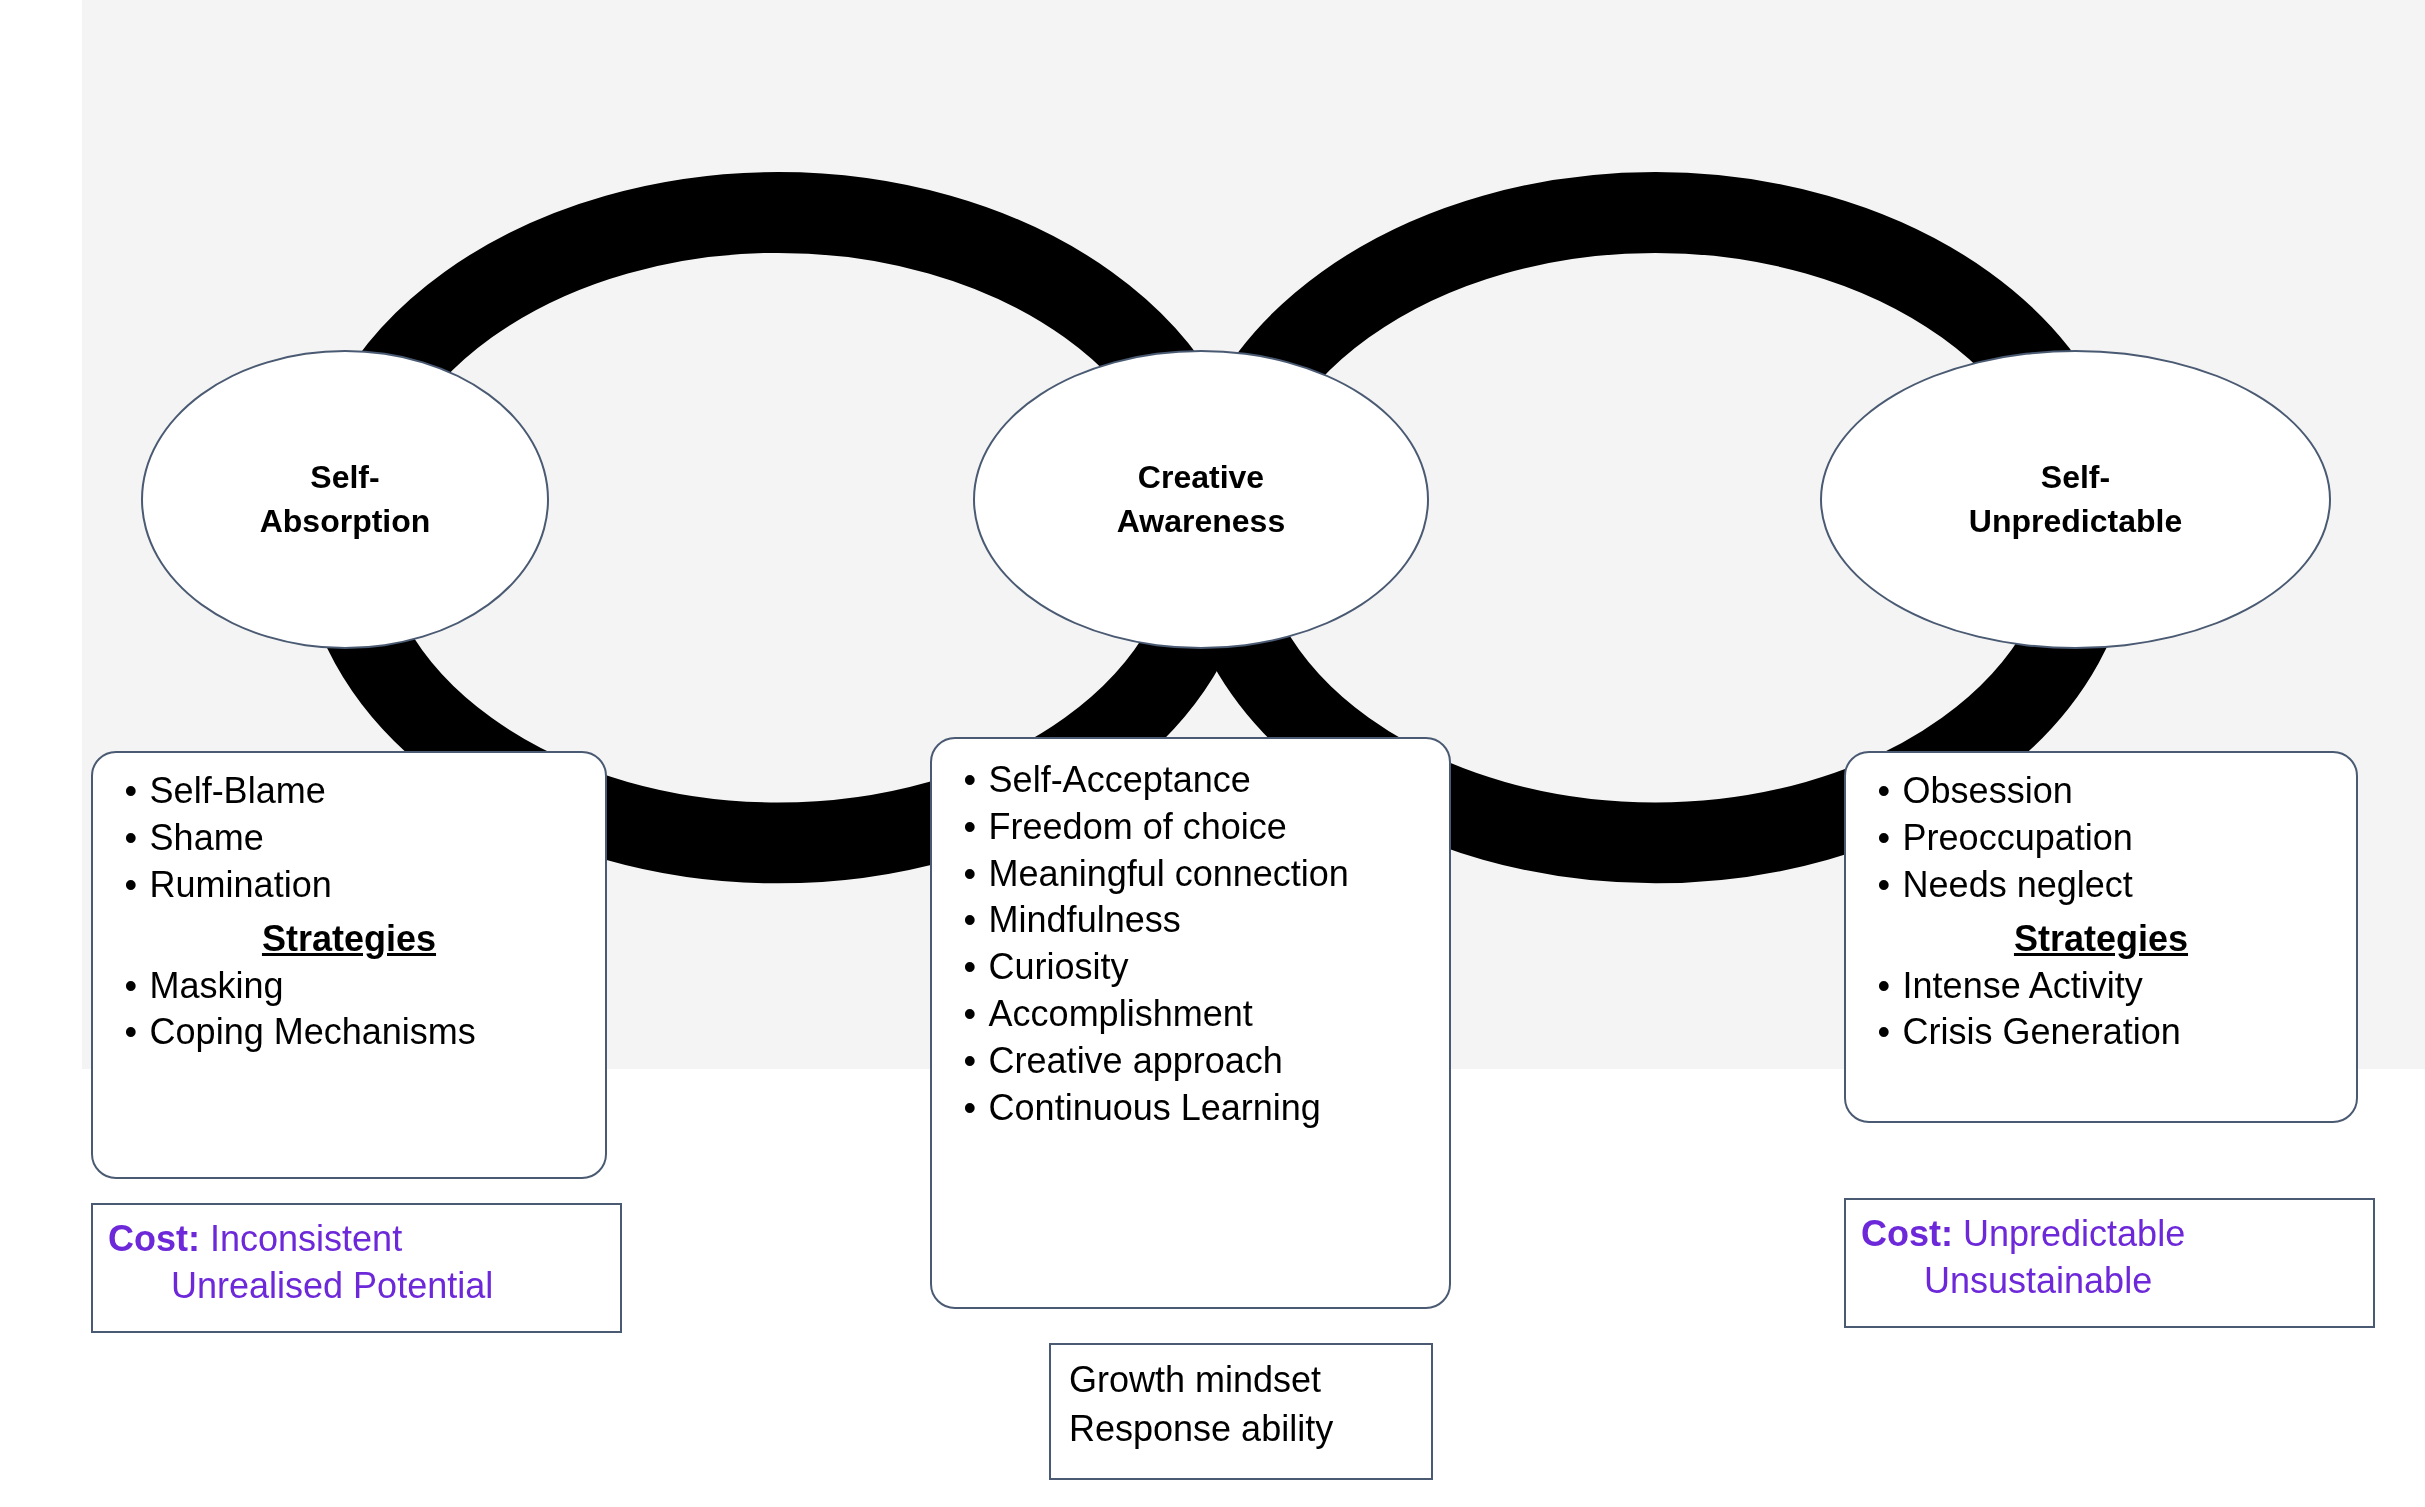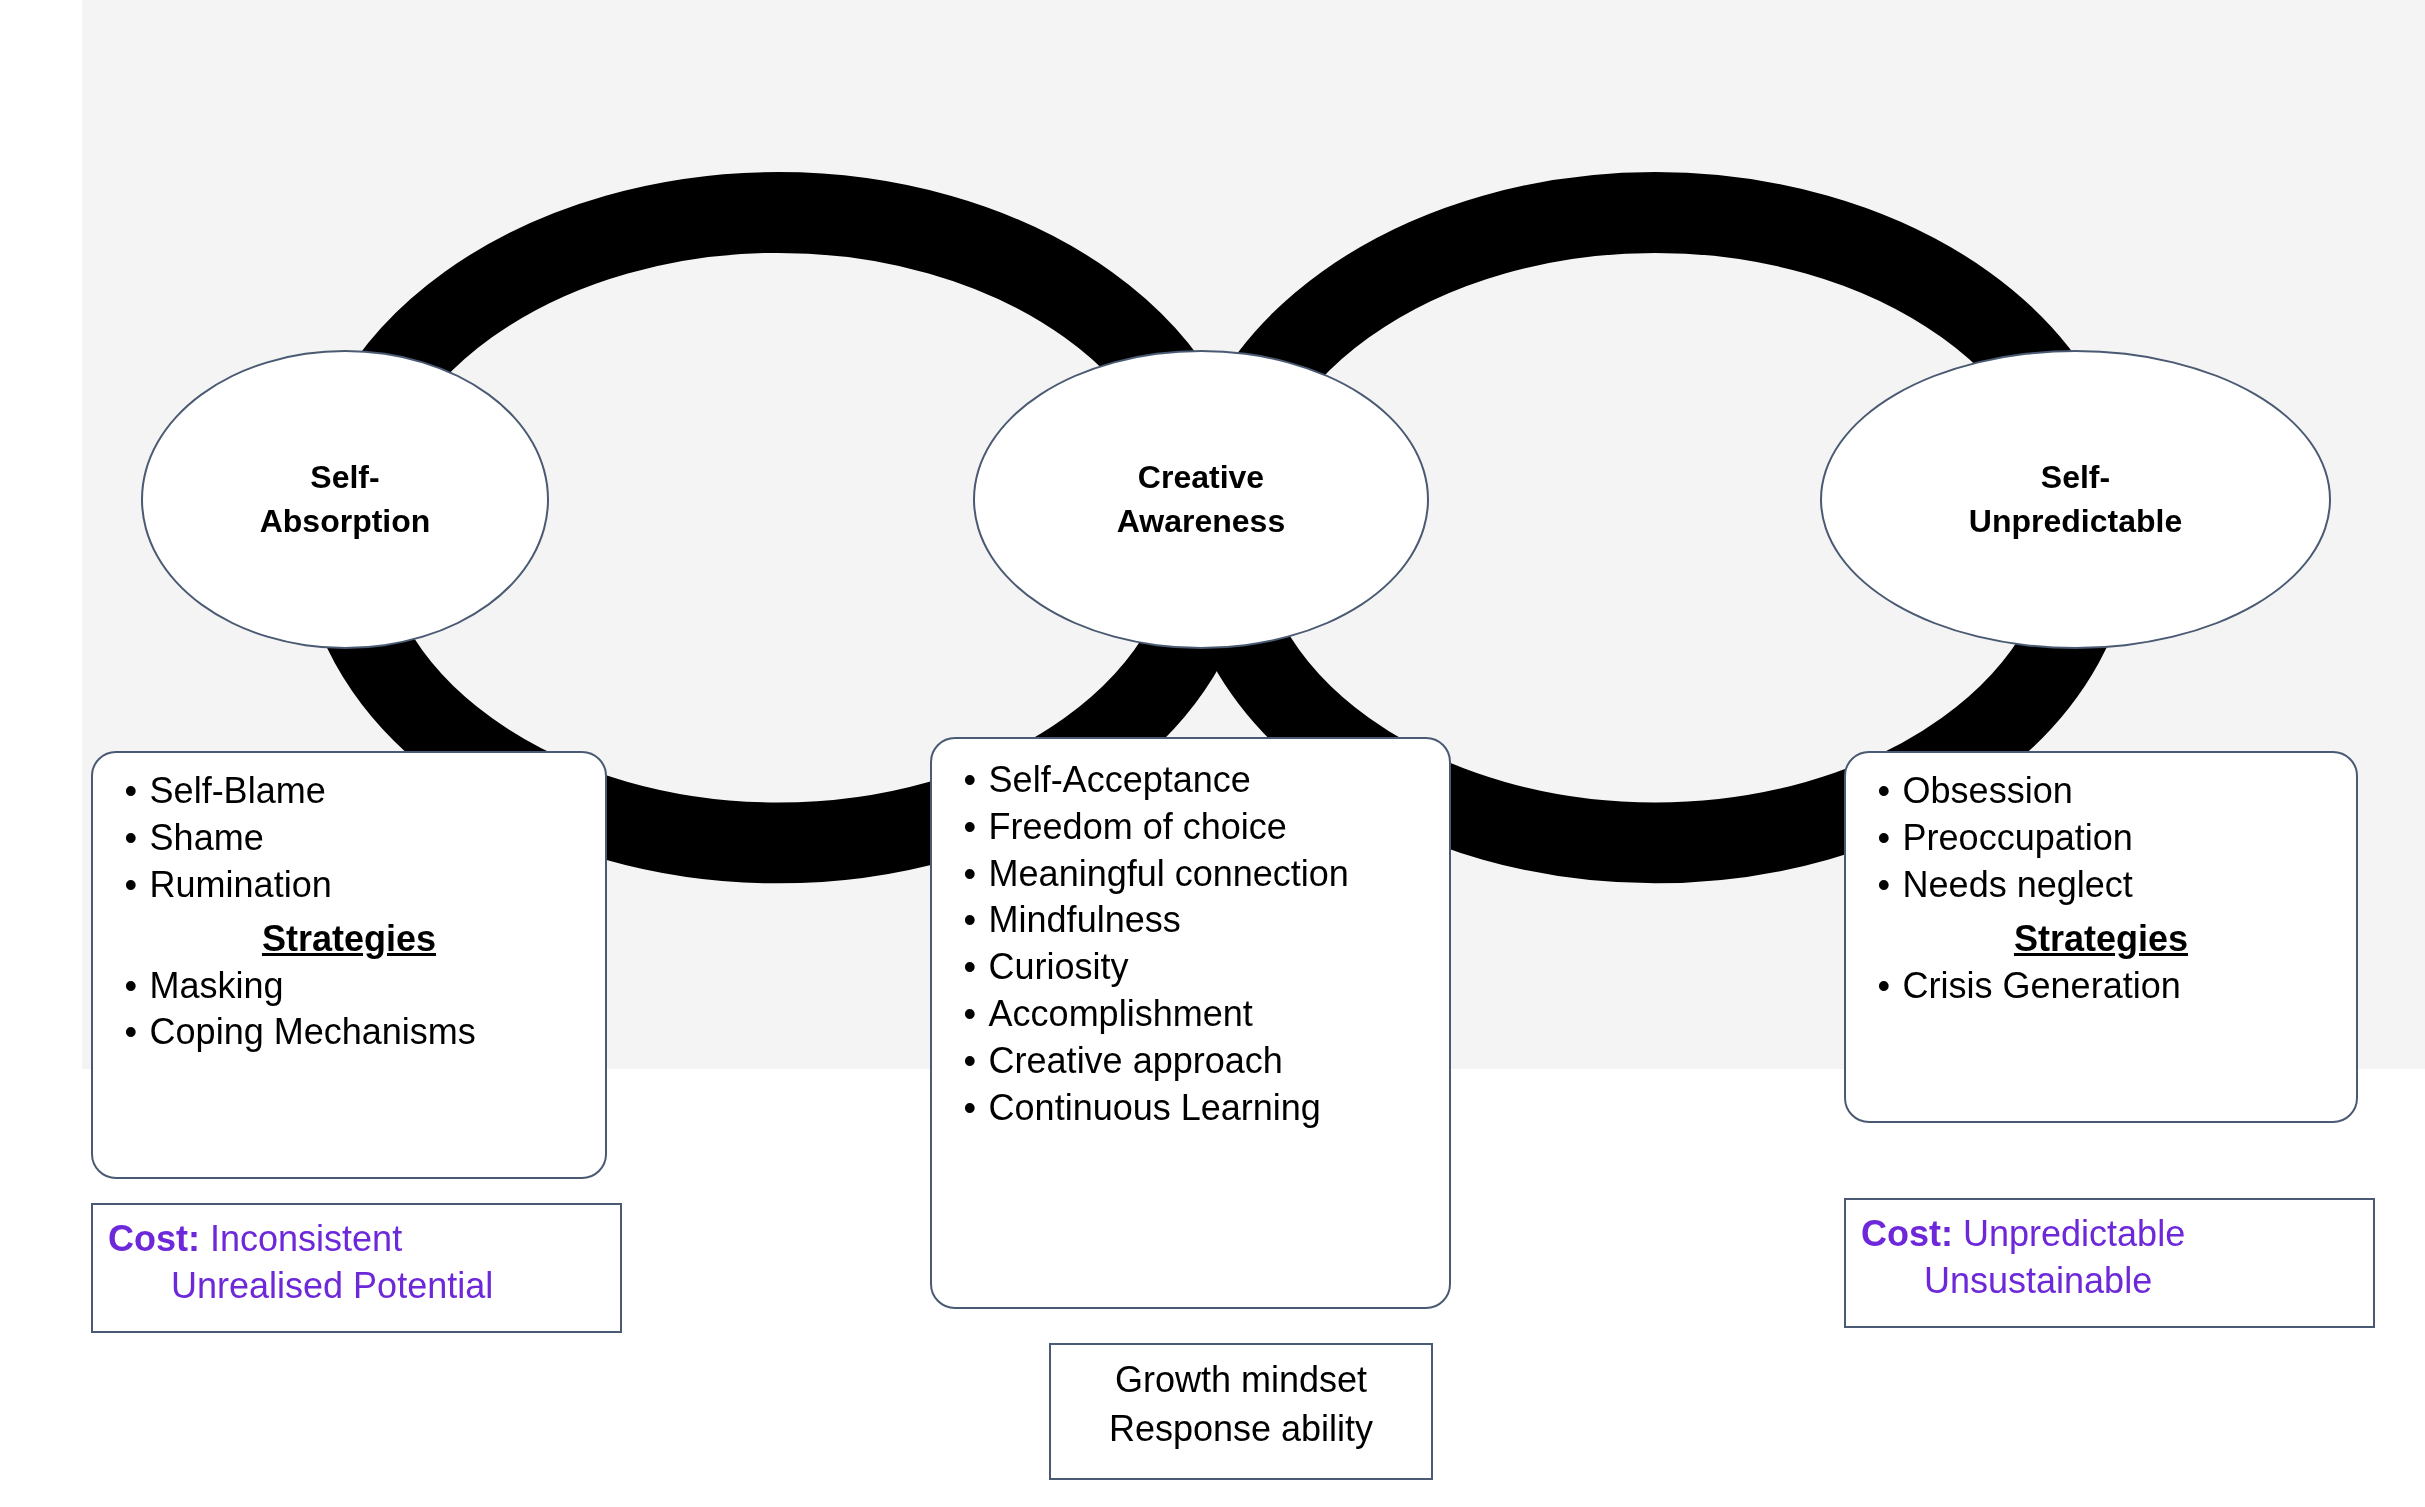--- a/index.html
+++ b/index.html
@@ -104,21 +104,21 @@
   .costbox .line2 { padding-left: 63px; }
 
   .plainbox {
     position: absolute;
     background: #ffffff;
     border: 2.1px solid #4a5a72;
     box-sizing: border-box;
     padding: 11px 18px;
     color: #000000;
     line-height: 1.36;
-    text-align: center;
+    text-align: left;
   }
 </style>
 </head>
 <body>
 
 <div id="canvas">
 
   <div class="bg-panel"></div>
   <div class="bg-panel-2"></div>
 
@@ -177,20 +177,21 @@
   </div>
 
   <div class="card" style="left:1844px; top:751px; width:514px; height:372px; font-size:36px;">
     <ul>
       <li>Obsession</li>
       <li>Preoccupation</li>
       <li>Needs neglect</li>
     </ul>
     <div class="strategies-head">Strategies</div>
     <ul>
+      <li>Intense Activity</li>
       <li>Crisis Generation</li>
     </ul>
   </div>
 
   <div class="costbox" style="left:91px; top:1203px; width:531px; height:130px; font-size:36px;">
     <div>
       <span class="lbl">Cost:</span>
       <span>Inconsistent</span>
     </div>
     <div class="line2">Unrealised Potential</div>

